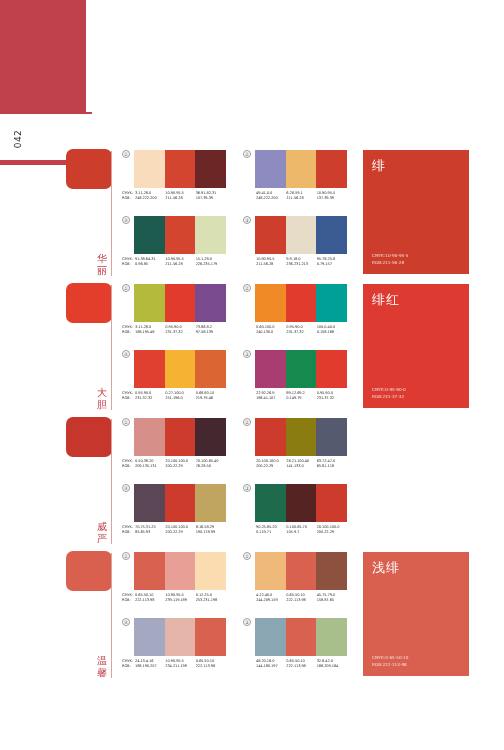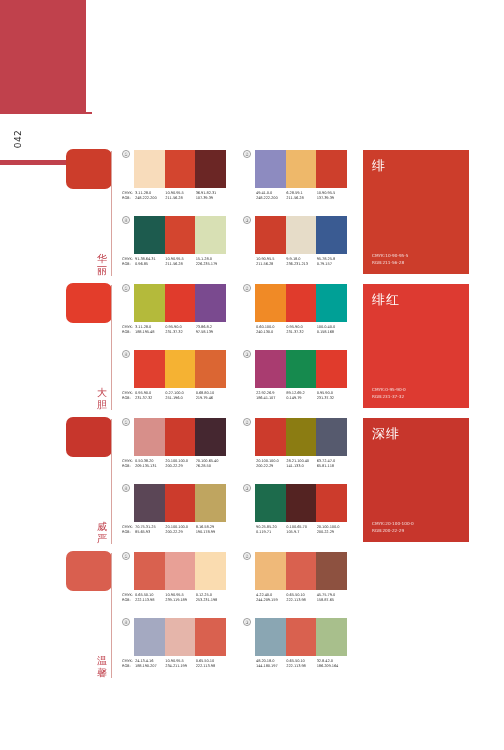--- a/index.html
+++ b/index.html
@@ -545,27 +545,20 @@
             <div class="code-line">
               <span class="code-label">RGB:</span>
               <div class="code-cells">
                 <span>0-119-71</span>
                 <span>105-9-7</span>
                 <span>200-22-29</span>
               </div>
             </div>
           </div>
         </div>
-        <div class="card" style="background: rgb(199, 54, 44);">
-          <div class="card-name">深绯</div>
-          <div class="card-codes">
-            <div>CMYK:20-100-100-0</div>
-            <div>RGB:200-22-29</div>
-          </div>
-        </div>
       </div>
       <div class="row row-4">
         <div class="key-col">
           <div class="key-swatch" style="background: rgb(217, 95, 79);"></div>
           <div class="key-rule" style="background: rgb(217, 163, 158);"></div>
           <div class="mood">
             <i>温</i>
             <i>馨</i>
           </div>
         </div>
@@ -666,16 +659,23 @@
             <div class="code-line">
               <span class="code-label">RGB:</span>
               <div class="code-cells">
                 <span>144-180-197</span>
                 <span>222-113-98</span>
                 <span>186-209-164</span>
               </div>
             </div>
           </div>
         </div>
+        <div class="card" style="background: rgb(217, 95, 79);">
+          <div class="card-name">浅绯</div>
+          <div class="card-codes">
+            <div>CMYK:0-65-50-10</div>
+            <div>RGB:222-113-98</div>
+          </div>
+        </div>
       </div>
     </div>
 
 </div>
 
 </body></html>

